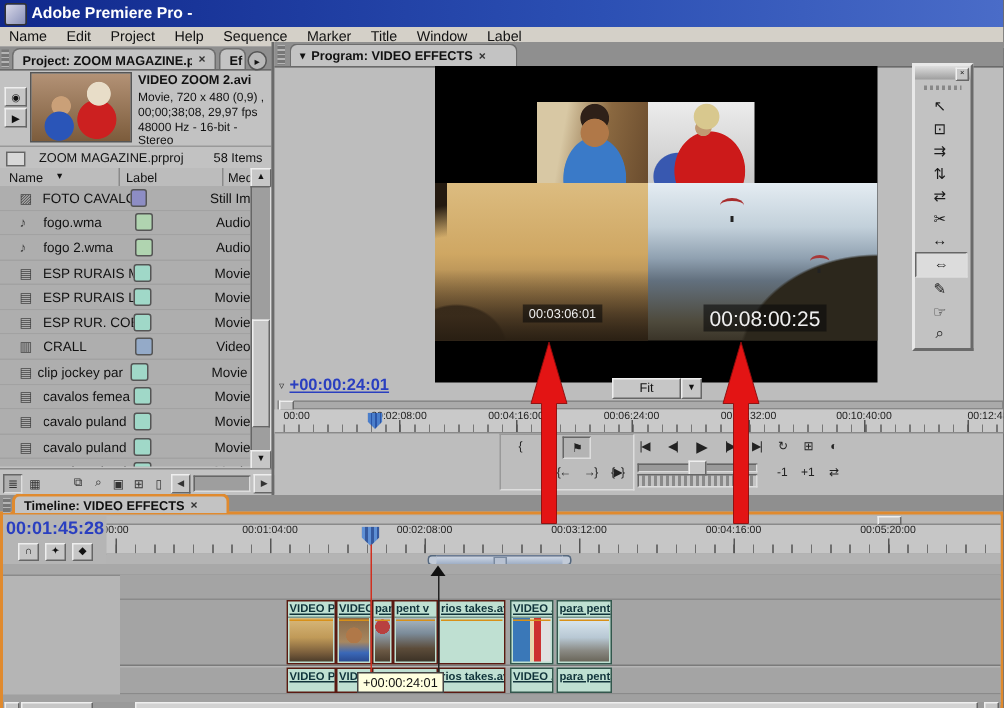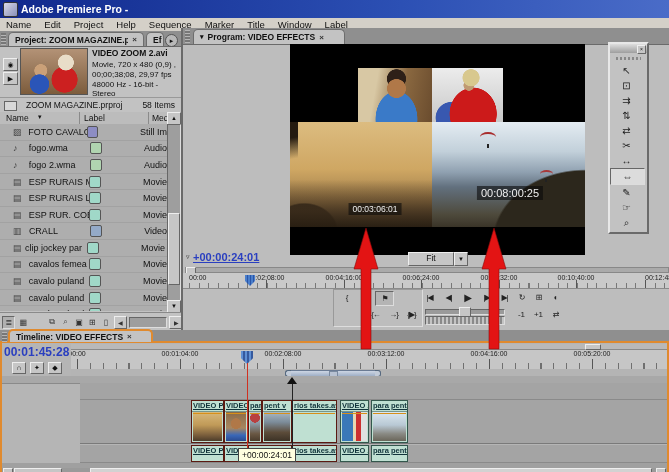--- a/index.html
+++ b/index.html
@@ -229,21 +229,21 @@
       <div class="abs" style="left:142px;top:78px;width:153px;height:105px;background:
              radial-gradient(ellipse at 100% 115%, #2c271c 0 42%, transparent 43%),
              linear-gradient(#e4ecf2 0%, #c2d0da 28%, #8fa0b0 48%, #62707e 62%, #4e4a3c 88%, #3a3428 100%)">
         <span class="abs" style="left:48px;top:10px;width:16px;height:8px;border-top:2px solid #a82c2c;border-radius:50%"></span>
         <span class="abs" style="left:55px;top:22px;width:2px;height:4px;background:#222"></span>
         <span class="abs" style="left:108px;top:48px;width:13px;height:6px;border-top:2px solid #a83838;border-radius:50%"></span>
         <span class="abs" style="left:113px;top:57px;width:2px;height:3px;background:#222"></span>
       </div>
 
       <span class="abs" style="left:85px;top:159px;transform:translateX(-50%);background:rgba(10,10,10,.6);color:#efefef;font-size:8.5px;padding:1px 4px">00:03:06:01</span>
-      <span class="abs" style="left:220px;top:142px;transform:translateX(-50%);background:rgba(10,10,10,.6);color:#efefef;font-size:11px;padding:1px 4px">00:08:00:25</span>
+      <span class="abs" style="left:220px;top:159px;transform:translateX(-50%);background:rgba(10,10,10,.6);color:#efefef;font-size:14px;padding:1px 4px">00:08:00:25</span>
     </div>
 
     <span class="abs" style="left:3px;top:225px;font-size:7px;color:#333">▿</span>
     <span class="abs" style="left:10px;top:223px;color:#2a3fc0;font-weight:bold;font-size:11px;text-decoration:underline">+00:00:24:01</span>
     <span class="abs btn3" style="left:225px;top:224px;width:44px;height:12px;text-align:center;font-size:8.5px">Fit</span>
     <span class="abs btn3" style="left:271px;top:224px;width:12px;height:12px;text-align:center;font-size:6px;line-height:12px">▼</span>
 
     <div class="abs" style="left:2px;top:239px;width:482px;height:4px;background:#aaa;border:1px solid #888">
       <span class="abs btn3" style="left:0;top:-1px;width:8px;height:5px"></span>
     </div>

